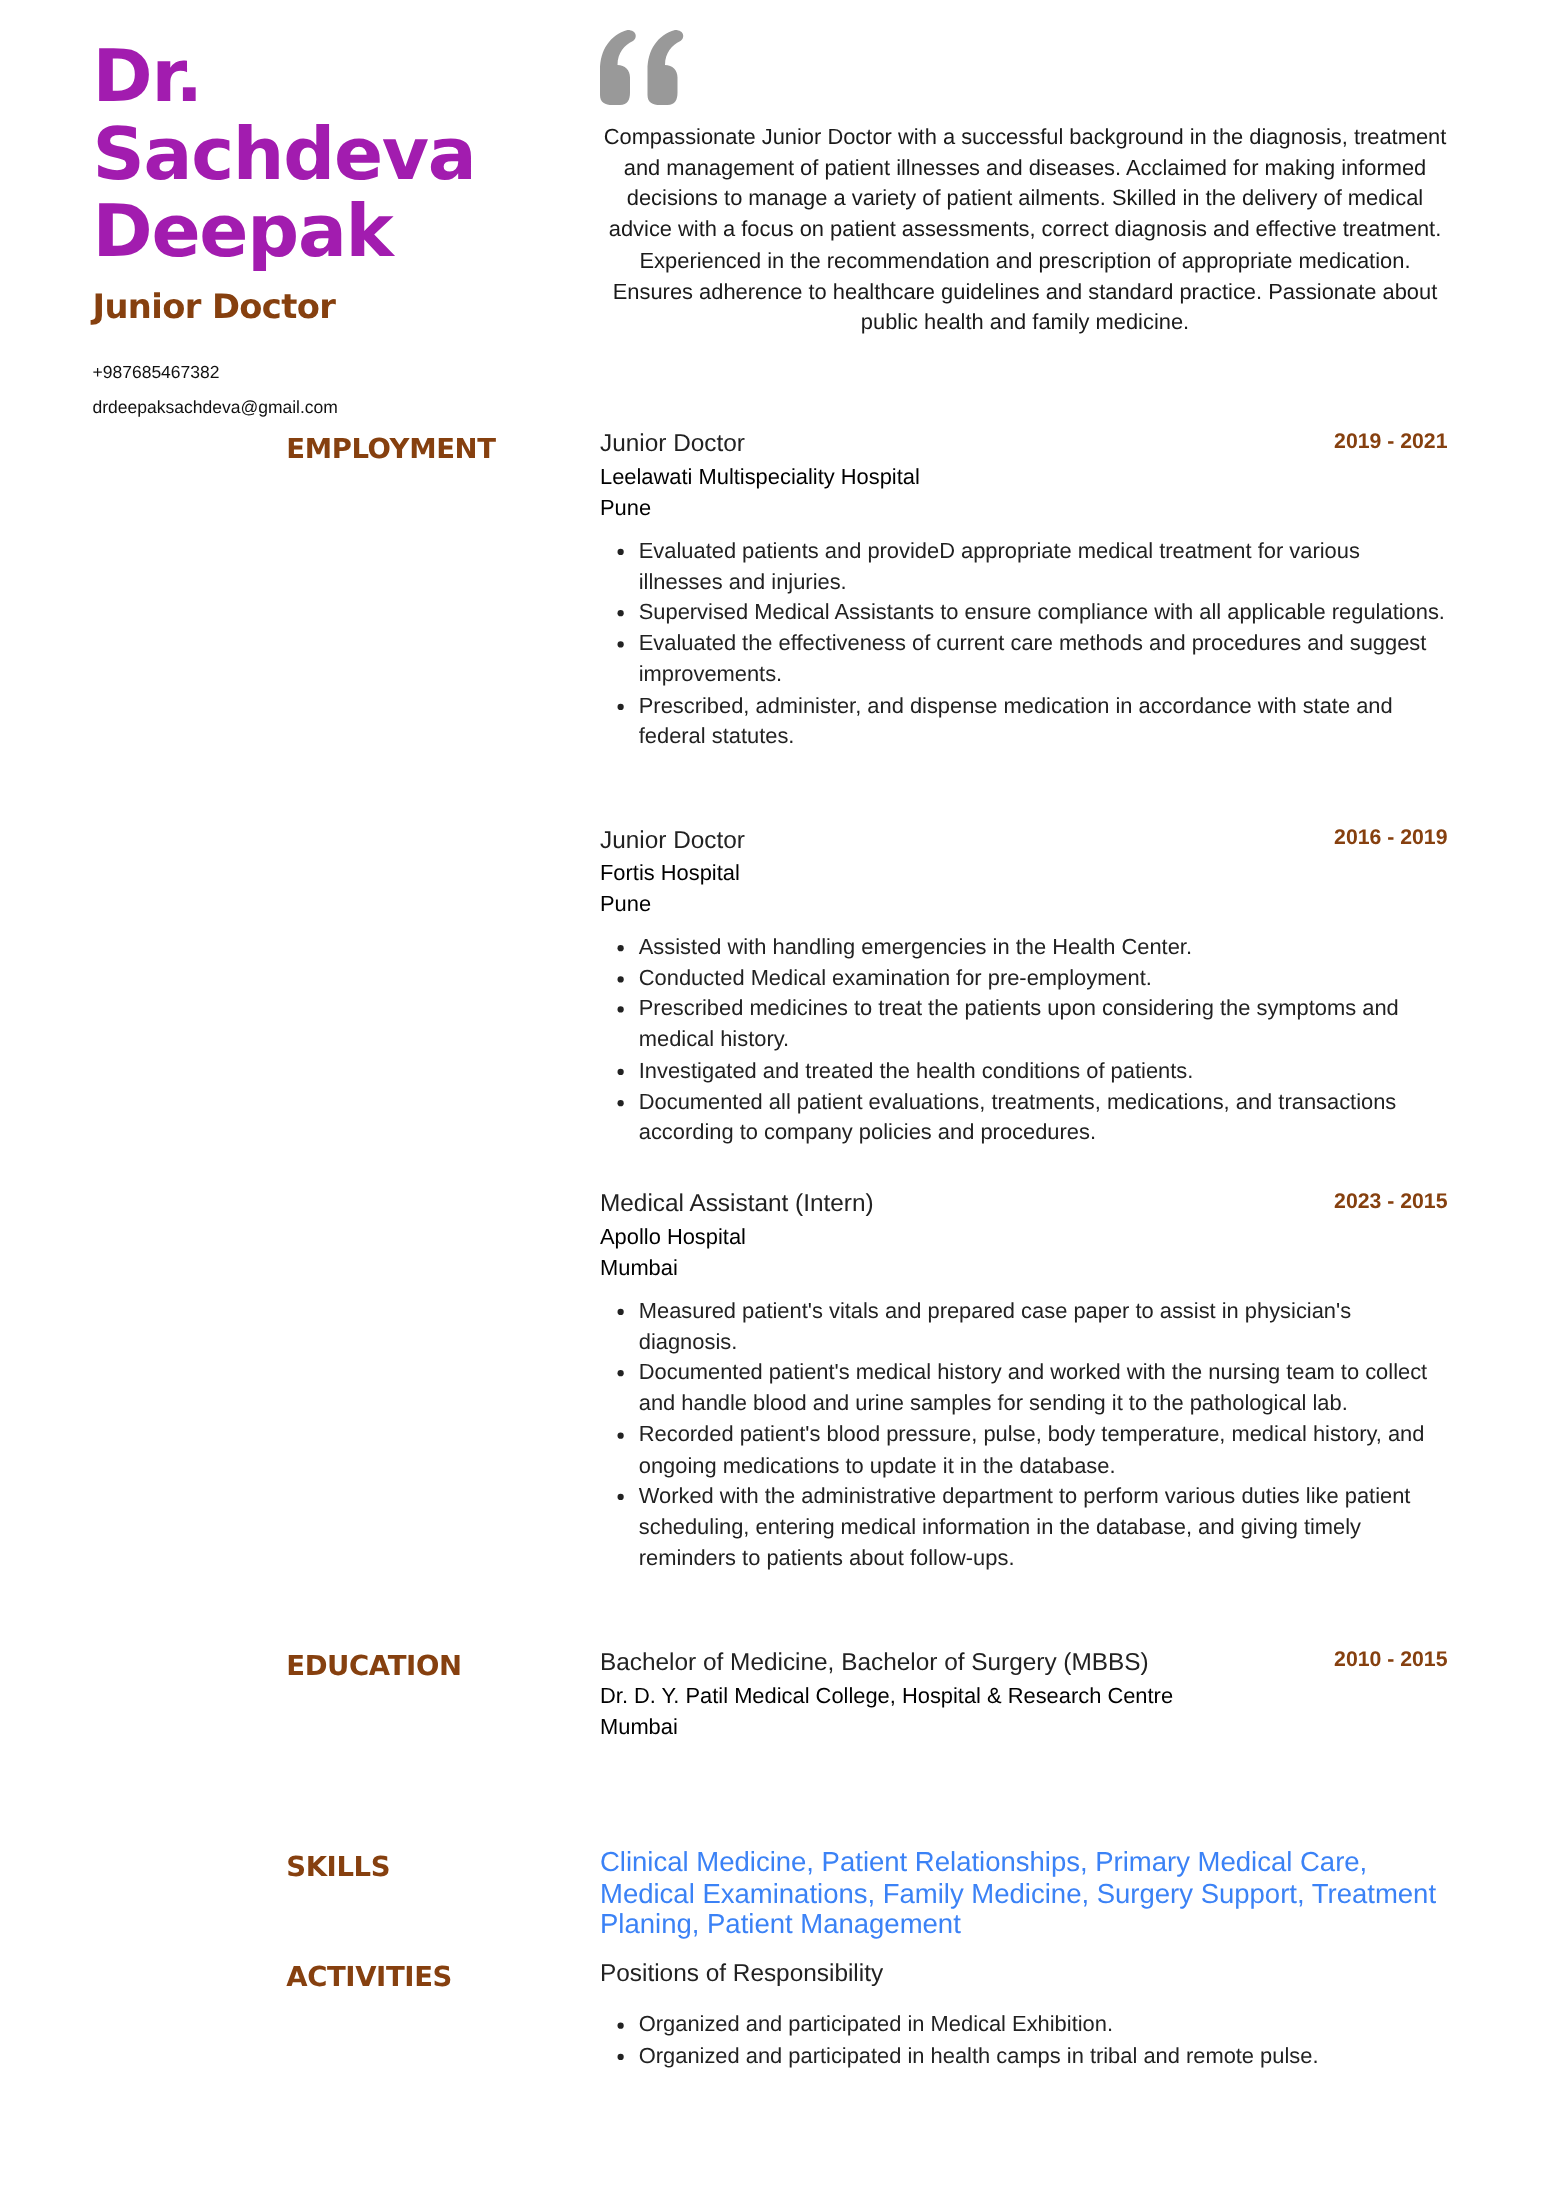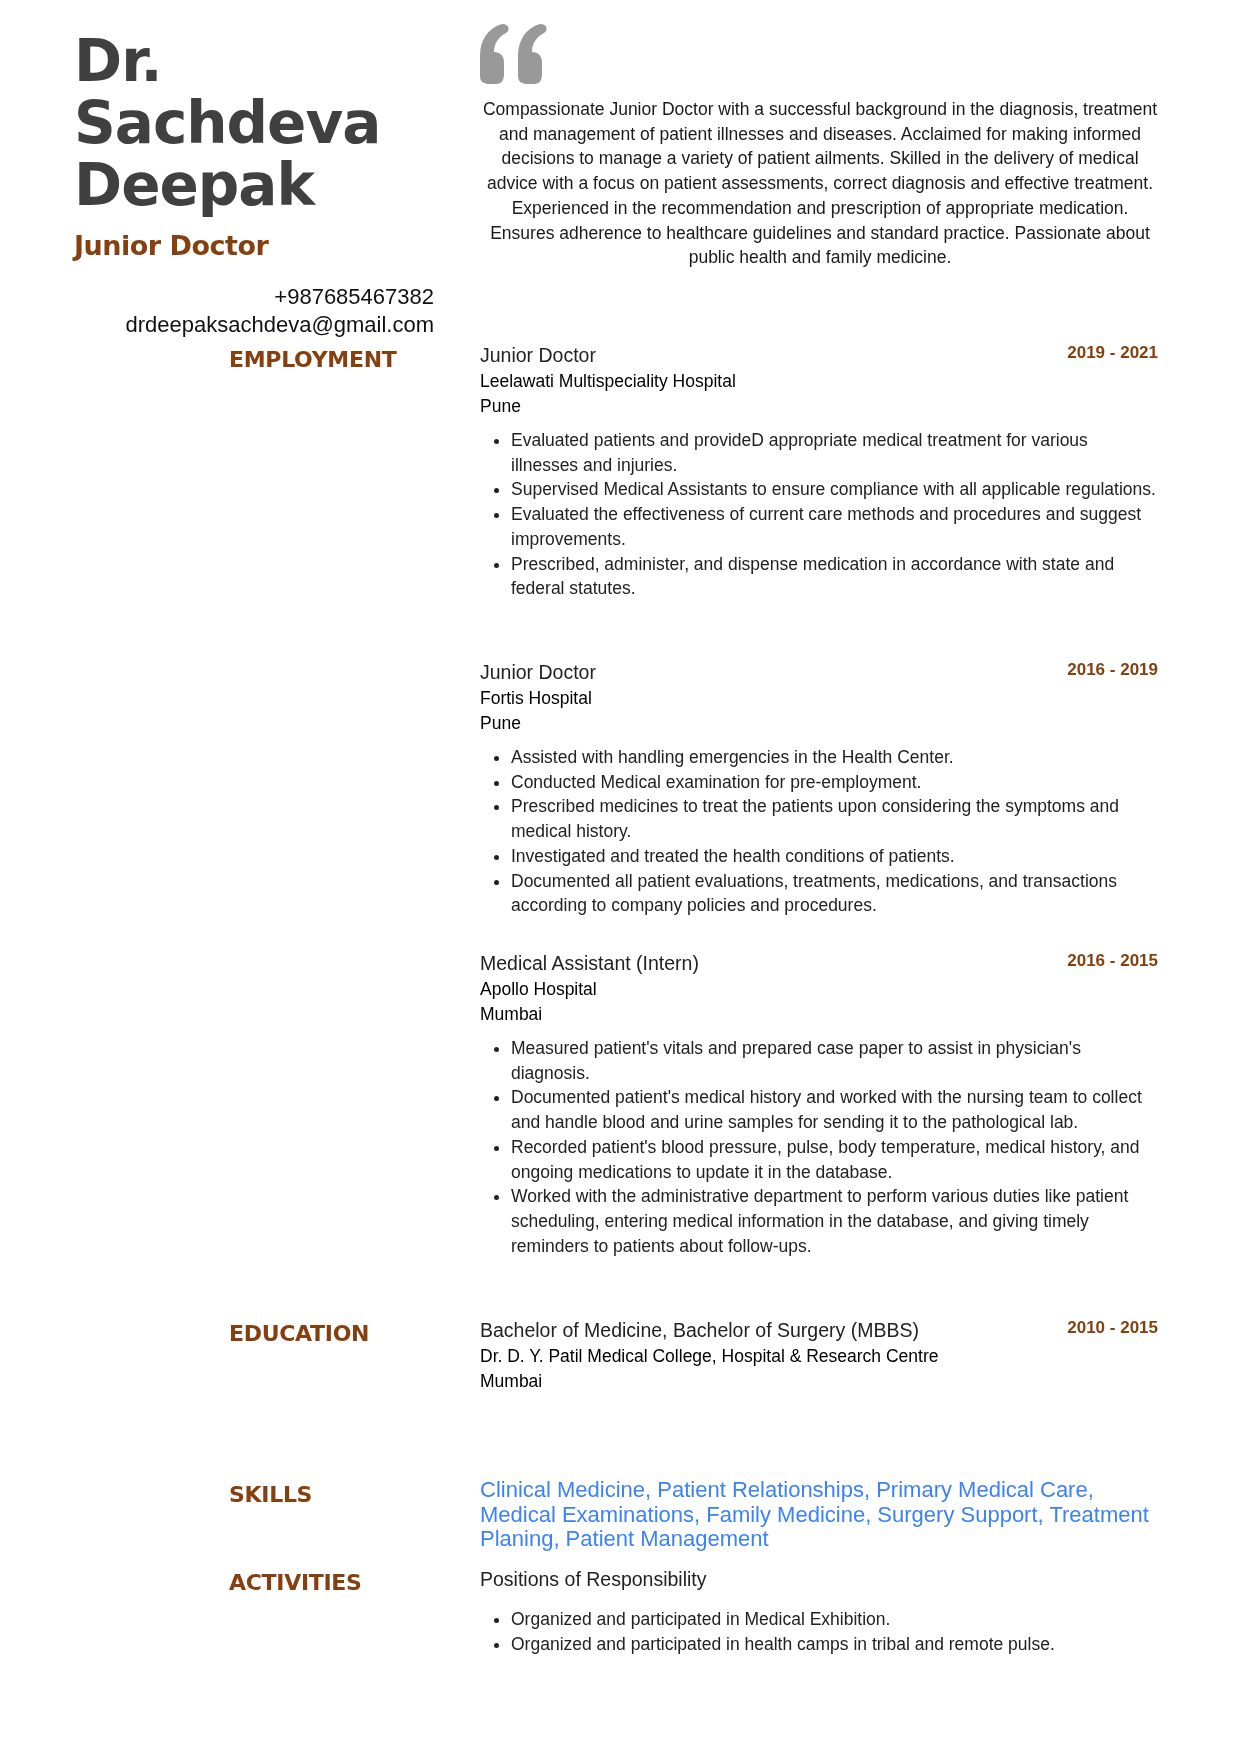--- a/index.html
+++ b/index.html
@@ -1,23 +1,23 @@
 <!DOCTYPE html>
 <html><head>
 <meta charset="utf-8">
 <style>
   html, body { margin: 0; padding: 0; background: #ffffff; }
   body { width: 1240px; height: 1755px; position: relative; overflow: hidden;
          font-family: "Liberation Sans", "DejaVu Sans", sans-serif; color: #222222; }
   .left-col { position: absolute; left: 74px; top: 30px; width: 360px; }
   .name { font-family: "DejaVu Sans", sans-serif; font-weight: 700; font-size: 58px;
-          line-height: 62px; color: #404040; letter-spacing: -1px; margin: 0; }
+          line-height: 62px; color: #a21caf; letter-spacing: -1px; margin: 0; }
   .job-title { font-family: "DejaVu Sans", sans-serif; font-weight: 700; font-size: 27px;
                color: #86400f; margin-top: 14px; letter-spacing: -0.5px; }
-  .contact { margin-top: 22px; font-size: 22px; line-height: 28px; color: #111111; text-align: right; }
+  .contact { margin-top: 22px; font-size: 14px; line-height: 28px; color: #111111; }
 
   .quote-mark { position: absolute; left: 472px; top: 18px; width: 80px; height: 70px; }
   .summary { position: absolute; left: 482px; top: 97px; width: 676px; text-align: center;
              font-size: 17.5px; line-height: 24.7px; color: #1a1a1a; }
 
   .section-label { position: absolute; font-family: "DejaVu Sans", sans-serif; font-weight: 700;
                    font-size: 22px; color: #86400f; letter-spacing: -0.3px; }
   .entry { position: absolute; left: 480px; width: 678px; }
   .entry-head { position: relative; }
   .entry-title { font-size: 19.5px; line-height: 28px; color: #222222; width: 440px; }
@@ -82,21 +82,21 @@
     <li>Conducted Medical examination for pre-employment.</li>
     <li>Prescribed medicines to treat the patients upon considering the symptoms and medical history.</li>
     <li>Investigated and treated the health conditions of patients.</li>
     <li>Documented all patient evaluations, treatments, medications, and transactions according to company policies and procedures.</li>
   </ul>
 </div>
 
 <div class="entry" style="top:949px;">
   <div class="entry-head">
     <div class="entry-title">Medical Assistant (Intern)</div>
-    <div class="entry-date">2016 - 2015</div>
+    <div class="entry-date">2023 - 2015</div>
   </div>
   <div class="entry-org">Apollo Hospital</div>
   <div class="entry-loc">Mumbai</div>
   <ul class="bullets">
     <li>Measured patient's vitals and prepared case paper to assist in physician's diagnosis.</li>
     <li>Documented patient's medical history and worked with the nursing team to collect and handle blood and urine samples for sending it to the pathological lab.</li>
     <li>Recorded patient's blood pressure, pulse, body temperature, medical history, and ongoing medications to update it in the database.</li>
     <li>Worked with the administrative department to perform various duties like patient scheduling, entering medical information in the database, and giving timely reminders to patients about follow-ups.</li>
   </ul>
 </div>

